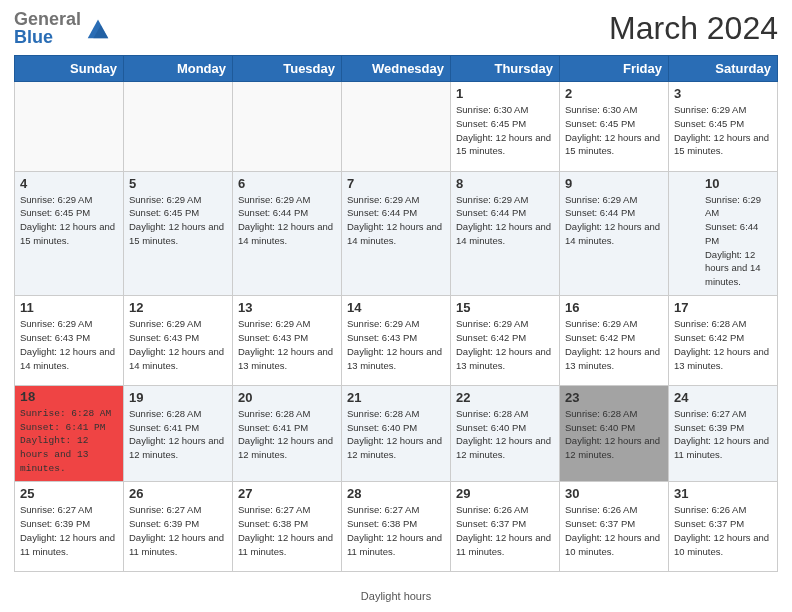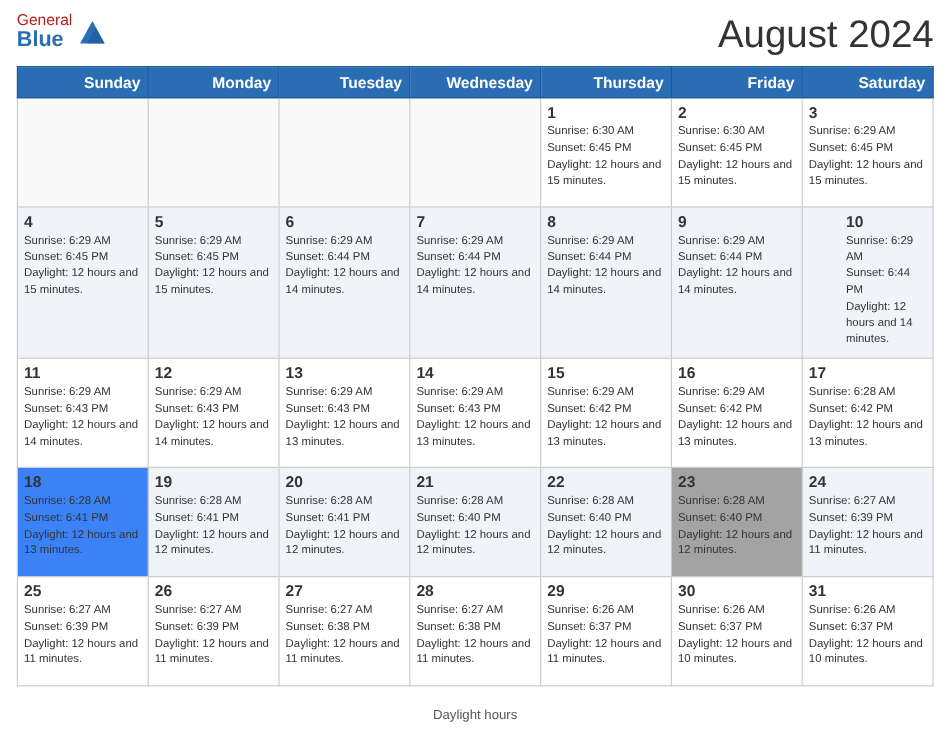--- a/index.html
+++ b/index.html
@@ -26,23 +26,23 @@
     .logo {
       display: flex;
       align-items: center;
     }
     .logo-text {
       display: flex;
       flex-direction: column;
       line-height: 1;
     }
     .logo-general {
-      font-size: 13px;
-      font-weight: normal;
-      color: #b91c1c;
+      font-size: 18px;
+      font-weight: bold;
+      color: #737373;
     }
     .logo-blue {
       font-size: 18px;
       font-weight: bold;
       color: #2a6db5;
     }
     .logo-icon {
       width: 28px;
       height: 28px;
       margin-left: 3px;
@@ -116,21 +116,21 @@
       <div class="logo-text">
         <span class="logo-general">General</span>
         <span class="logo-blue">Blue</span>
       </div>
       <svg class="logo-icon" viewBox="0 0 30 30" xmlns="http://www.w3.org/2000/svg">
         <polygon points="4,26 15,6 26,26" fill="#2a6db5"></polygon>
         <polygon points="10,26 18,12 26,26" fill="#1e5a9a" opacity="0.6"></polygon>
       </svg>
     </div>
     <div class="title-section">
-      <div class="month-title">August 2024</div>
+      <div class="month-title">March 2024</div>
     </div>
   </div>
 
   <table class="calendar">
     <thead>
       <tr>
         <th>Sunday</th>
         <th>Monday</th>
         <th>Tuesday</th>
         <th>Wednesday</th>
@@ -212,21 +212,21 @@
           <td>
             <span class="day-number">16</span>
             <div class="day-info"><span>Sunrise: 6:29 AM</span><br><span>Sunset: 6:42 PM</span><br><span>Daylight: 12 hours and 13 minutes.</span></div>
           </td>
           <td>
             <span class="day-number">17</span>
             <div class="day-info"><span>Sunrise: 6:28 AM</span><br><span>Sunset: 6:42 PM</span><br><span>Daylight: 12 hours and 13 minutes.</span></div>
           </td>
         </tr>
         <tr>
-          <td style="background: #3b82f6;">
+          <td style="background: #ef4444; font-family: Liberation Mono, monospace;">
             <span class="day-number">18</span>
             <div class="day-info"><span>Sunrise: 6:28 AM</span><br><span>Sunset: 6:41 PM</span><br><span>Daylight: 12 hours and 13 minutes.</span></div>
           </td>
           <td style="background: rgb(240, 244, 248);">
             <span class="day-number">19</span>
             <div class="day-info"><span>Sunrise: 6:28 AM</span><br><span>Sunset: 6:41 PM</span><br><span>Daylight: 12 hours and 12 minutes.</span></div>
           </td>
           <td style="background: rgb(240, 244, 248);">
             <span class="day-number">20</span>
             <div class="day-info"><span>Sunrise: 6:28 AM</span><br><span>Sunset: 6:41 PM</span><br><span>Daylight: 12 hours and 12 minutes.</span></div>

